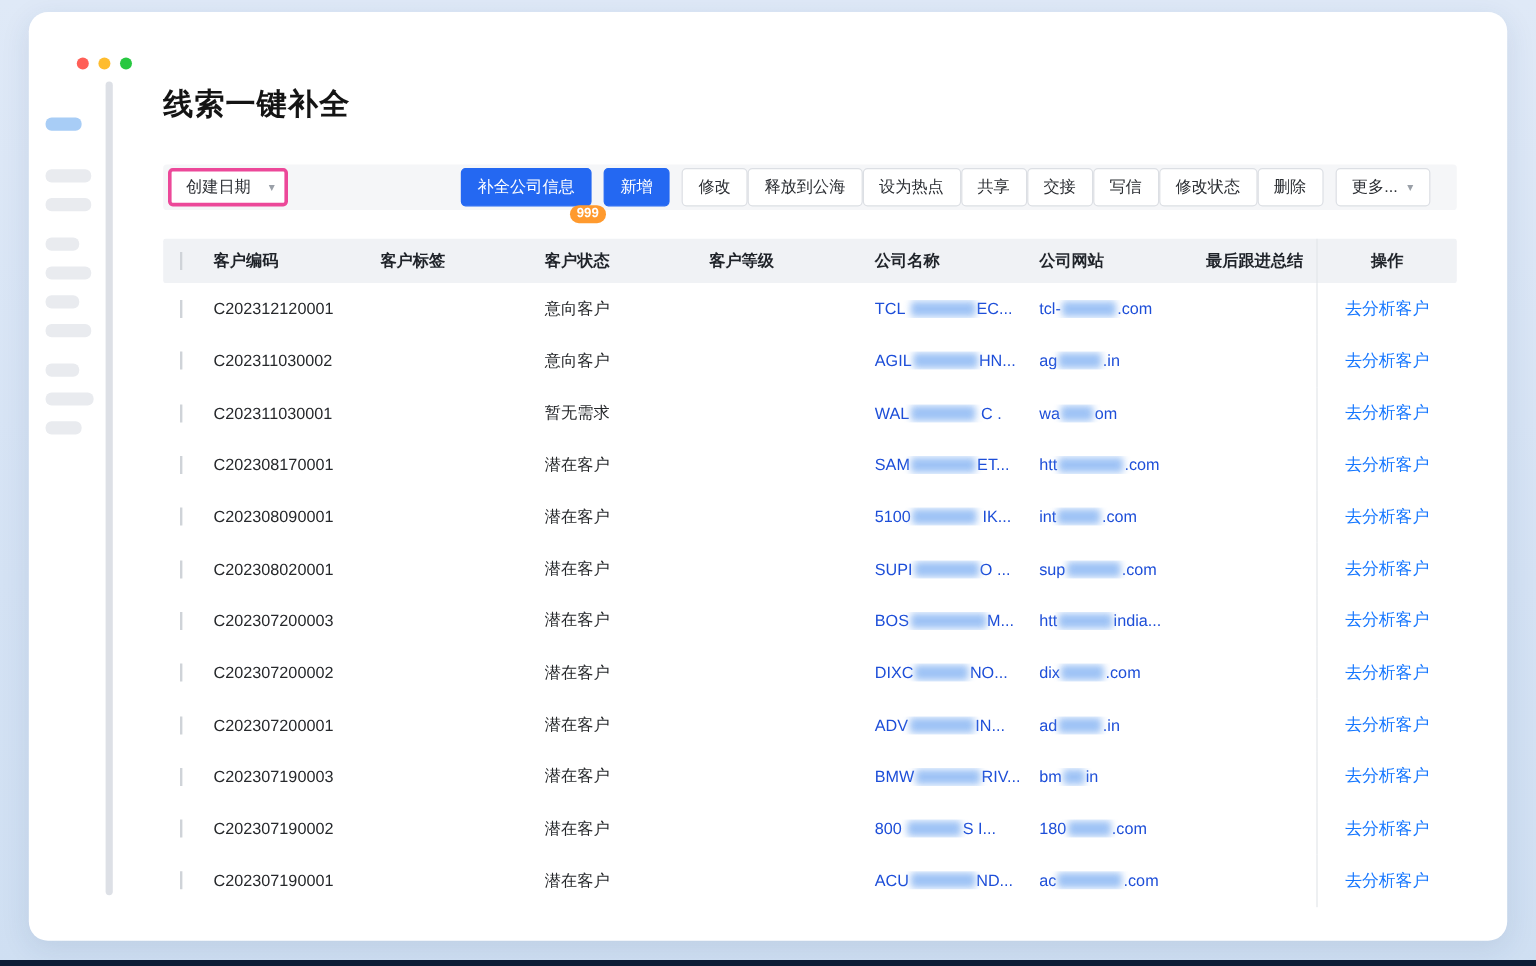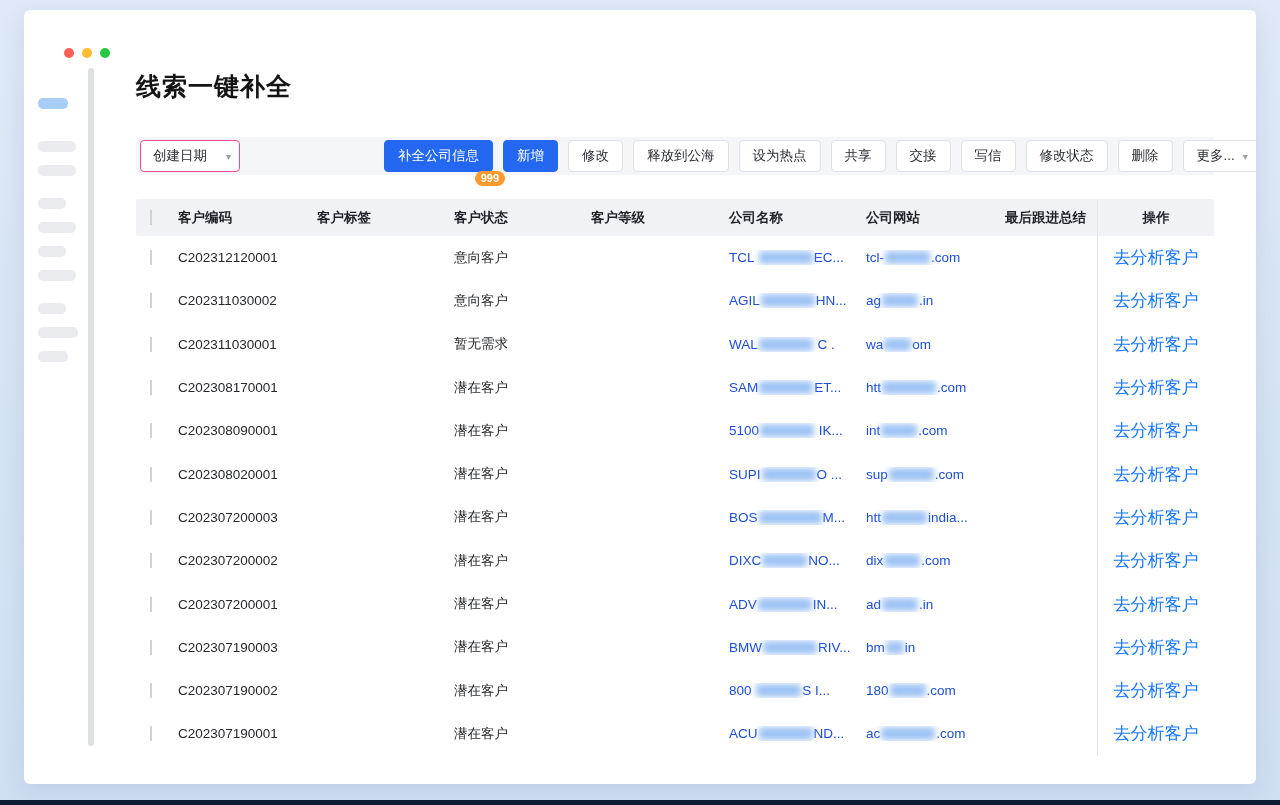--- a/index.html
+++ b/index.html
@@ -7,21 +7,21 @@
   body {
     font-family:"Liberation Sans","DejaVu Sans",sans-serif;
     background:linear-gradient(180deg,#dfe9f7 0%,#d4e2f4 60%,#cfdff2 100%);
     position:relative;
     color:#26282b;
   }
   .bottom-strip { position:absolute; left:0; right:0; bottom:0; height:5px; background:#0d1b35; }
 
   .window {
     position:absolute; left:24px; right:24px; top:10px; bottom:21px;
-    background:#ffffff; border-radius:6px;
+    background:#ffffff; border-radius:16px;
     box-shadow:0 6px 24px rgba(30,60,110,.10);
     overflow:hidden; display:flex;
   }
   .traffic { position:absolute; left:40px; top:38px; display:flex; gap:8px; z-index:5; }
   .dot { width:10px; height:10px; border-radius:50%; }
 
   
   .sidebar { width:64px; padding:88px 0 0 14px; flex:0 0 64px; }
   .skel { height:11px; border-radius:5px; background:#e9ebef; margin-bottom:13px; }
   .skel.blue { background:#a8cdf6; margin-bottom:32px; }
@@ -32,21 +32,21 @@
 
   .main { flex:1; padding:60px 42px 0 40px; min-width:0; }
   .page-title { font-size:25px; font-weight:700; color:#141414; letter-spacing:1px; margin-bottom:34px; }
 
   
   .toolbar {
     height:38px; background:#f5f6f8; border-radius:3px;
     display:flex; align-items:center; padding:0 6px 0 4px; gap:10px;
   }
   .select {
-    height:32px; min-width:100px; background:#fff; border:1px solid #ec4899; border-radius:4px;
+    height:32px; min-width:100px; background:#fff; border:3px solid #ec4899; border-radius:4px;
     display:flex; align-items:center; justify-content:space-between;
     padding:0 8px 0 12px; font-size:13.5px; color:#2b2e33; cursor:pointer;
   }
   .caret { font-size:10px; color:#9aa0a8; margin-left:8px; }
   .btn {
     height:32px; padding:0 13px; background:#fff; border:1px solid #dcdfe4; border-radius:4px;
     font-size:13.5px; color:#2b2e33; display:flex; align-items:center; cursor:pointer; white-space:nowrap;
   }
   .btn.primary { background:#2468f2; border-color:#2468f2; color:#fff; }
   .btn-wrap { position:relative; margin-left:134px; }
@@ -65,21 +65,21 @@
     margin-top:24px; height:37px; background:#f0f2f5; border-radius:2px;
     font-weight:700; font-size:13.5px; color:#1f2329;
   }
   .cell { padding-left:2px; overflow:hidden; white-space:nowrap; }
   .cell.center { text-align:center; padding-left:0; }
   .action-cell { border-left:1px solid #e3e6ea; height:100%; display:flex; align-items:center; justify-content:center; }
   .thead .action-cell { border-left:1px solid #e3e6ea; }
   .row { height:43.3px; font-size:13.5px; color:#26282b; background:#fff; }
   .checkbox { width:15px; height:15px; border:1px solid #cfd3d8; border-radius:3px; background:#fff; margin-left:12px; cursor:pointer; }
   .blue-text { color:#1d4ed8; }
-  .link { color:#1677ff; cursor:pointer; font-size:17px; }
+  .link { color:#1677ff; cursor:pointer; font-size:14px; }
   .blur-seg {
     display:inline-block; height:13px; border-radius:2px; vertical-align:-2px;
     background:#86b4f3; filter:blur(3px); opacity:.8; margin:0 1px;
   }
 </style>
 </head>
 <body>
 
 <div class="window">
   <div class="traffic">
@@ -114,21 +114,21 @@
         <span class="caret">▾</span>
       </div>
 
       <div class="btn-wrap">
         <button class="btn primary">补全公司信息</button>
         <span class="badge">999</span>
       </div>
 
       <button class="btn primary">新增</button>
 
-      <span id="secondary-buttons" style="display:flex;gap:10px;">
+      <span id="secondary-buttons" style="display:flex;">
           <button class="btn">修改</button>
           <button class="btn">释放到公海</button>
           <button class="btn">设为热点</button>
           <button class="btn">共享</button>
           <button class="btn">交接</button>
           <button class="btn">写信</button>
           <button class="btn">修改状态</button>
           <button class="btn">删除</button>
         </span>
 

